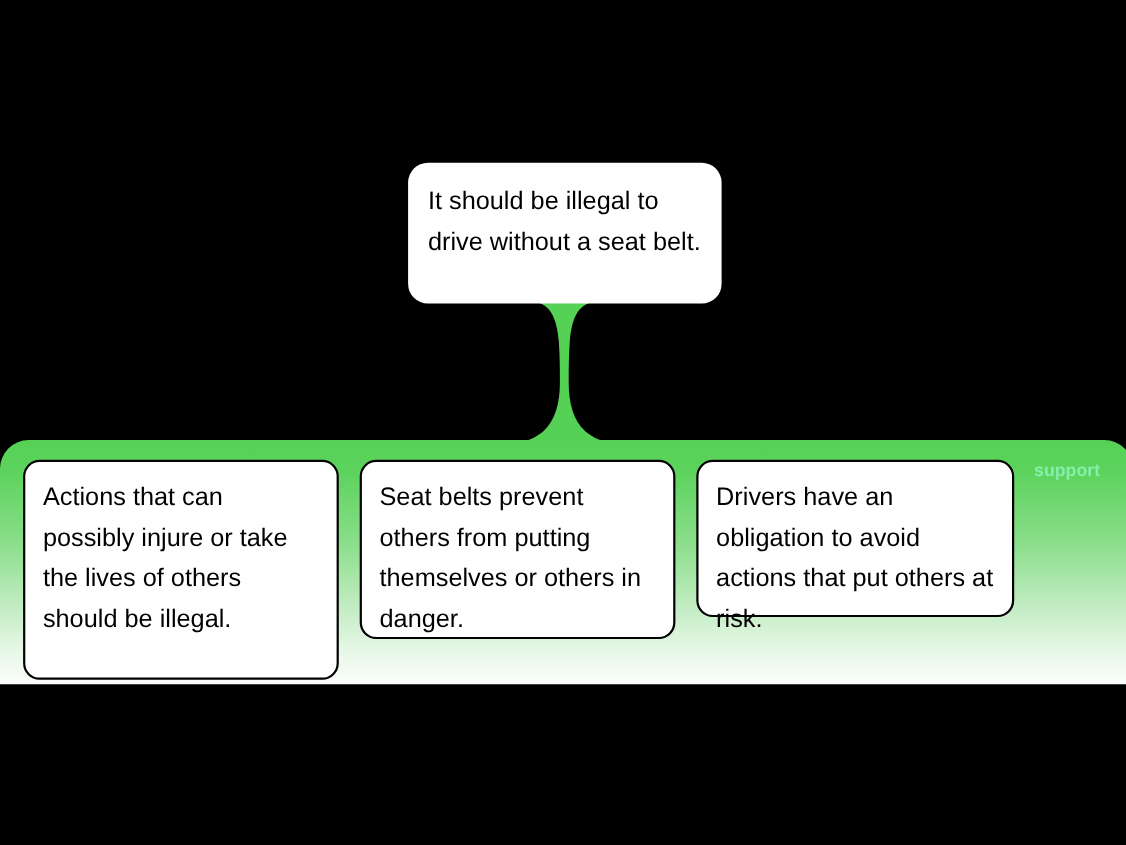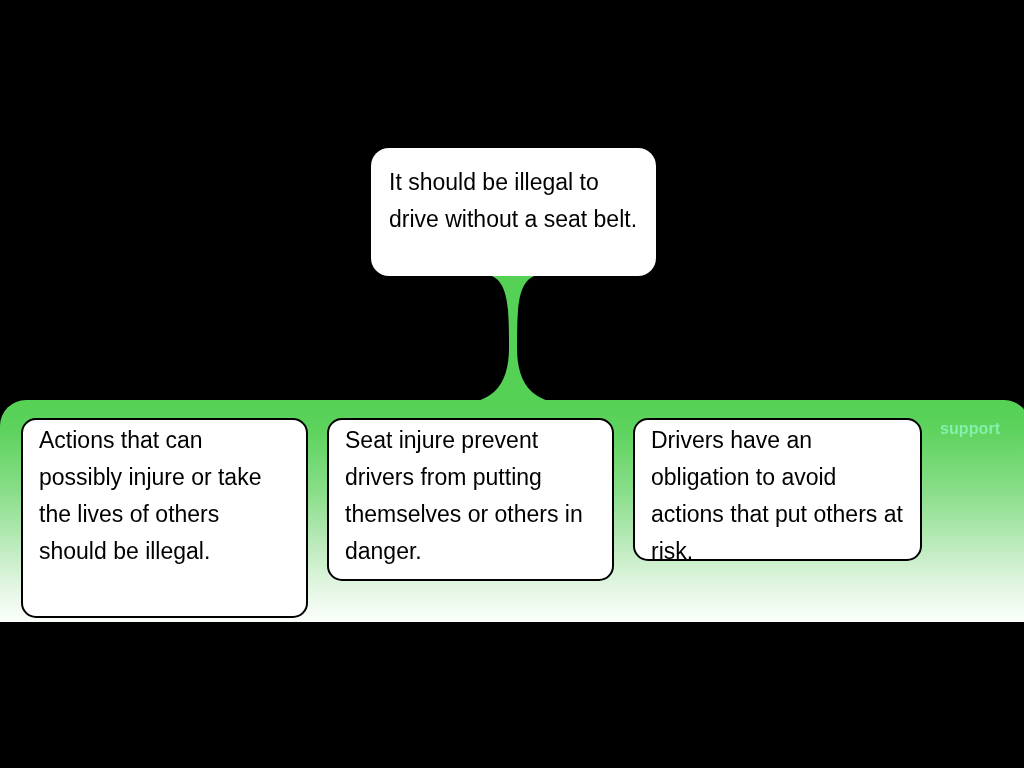--- a/index.html
+++ b/index.html
@@ -83,21 +83,21 @@
     white-space: pre-line;
   }
 
   
   .premise-box {
     position: absolute;
     background: #ffffff;
     border: 2px solid #000000;
     border-radius: 15px;
     box-sizing: border-box;
-    padding: 2px 14px 10px 16px;
+    padding: 13px 14px 10px 16px;
   }
 
   .premise-text {
     font-size: 23px;
     line-height: 37px;
     color: #000000;
     white-space: pre-line;
   }
 
   #premise-0 {
@@ -144,20 +144,20 @@
 
   <div class="claim-box">
     <div class="claim-text">It should be illegal to drive without a seat belt.</div>
   </div>
 
   <div class="premise-box" id="premise-0">
     <div class="premise-text">Actions that can possibly injure or take the lives of others should be illegal.</div>
   </div>
 
   <div class="premise-box" id="premise-1">
-    <div class="premise-text">Seat injure prevent drivers from putting themselves or others in danger.</div>
+    <div class="premise-text">Seat belts prevent others from putting themselves or others in danger.</div>
   </div>
 
   <div class="premise-box" id="premise-2">
     <div class="premise-text">Drivers have an obligation to avoid actions that put others at risk.</div>
   </div>
 
 </div>
 
 </body></html>

